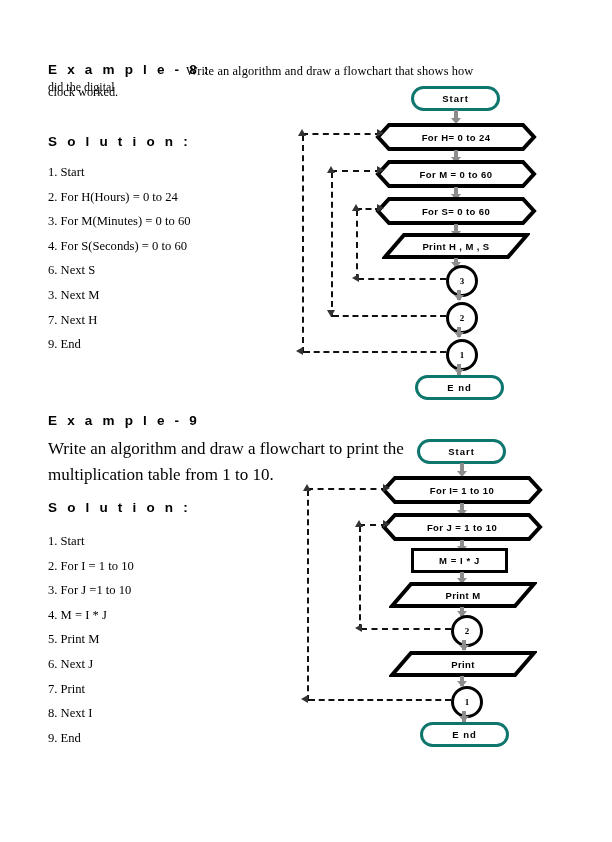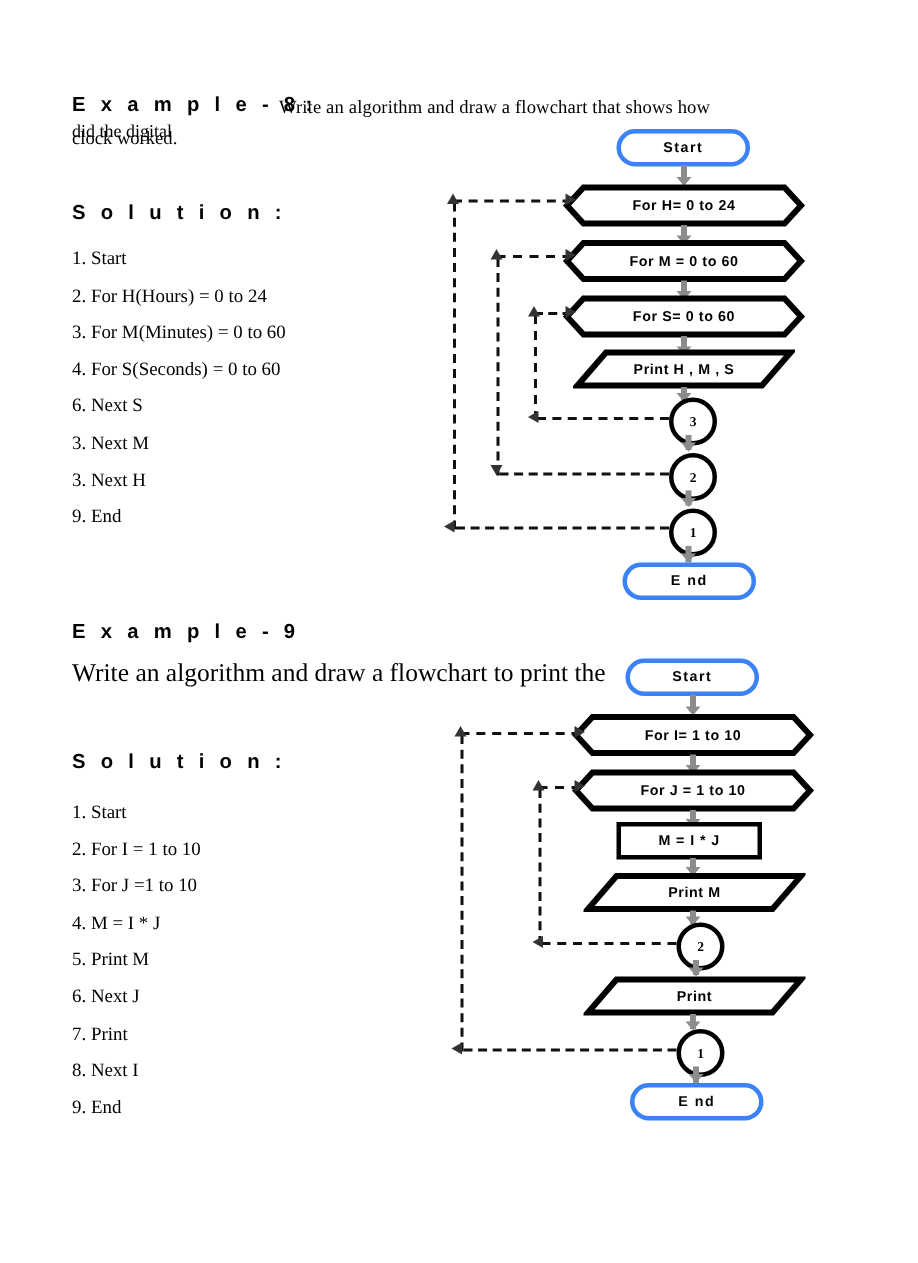--- a/index.html
+++ b/index.html
@@ -71,21 +71,21 @@
     justify-content: center;
     font-family: "Liberation Sans", sans-serif;
     font-weight: bold;
     font-size: 9.5px;
     color: #000;
     box-sizing: border-box;
     background: #ffffff;
     white-space: nowrap;
   }
   .terminator {
-    border: 3px solid #3b82f6;
+    border: 3px solid #0f766e;
     border-radius: 14px;
     letter-spacing: 1px;
   }
   .process {
     border: 3px solid #000;
     letter-spacing: 0.6px;
   }
   .hex-wrap { position: absolute; }
   .hex-wrap svg { position: absolute; left: 0; top: 0; }
   .hex-label {
@@ -197,21 +197,21 @@
 
   <div class="heading" style="left:48px; top:134px;">S o l u t i o n :</div>
 
   <div class="algo-list" style="left:48px; top:160px;">
     <div class="row">1. Start</div>
     <div class="row">2. For H(Hours) = 0 to 24</div>
     <div class="row">3. For M(Minutes) = 0 to 60</div>
     <div class="row">4. For S(Seconds) = 0 to 60</div>
     <div class="row">6. Next S</div>
     <div class="row">3. Next M</div>
-    <div class="row">3. Next H</div>
+    <div class="row">7. Next H</div>
     <div class="row">9. End</div>
   </div>
 
   <div class="fc" style="left:0; top:0; width:612px; height:842px;">
 
     <div class="shape terminator" style="left:411px; top:86px; width:89px; height:25px;">Start</div>
     <div class="vlink" style="left:454px; top:110px; height:10px;"></div>
     <div class="vhead" style="left:451px; top:118px;"></div>
 
     <div class="hex-wrap" style="left:375px; top:122px; width:162px; height:30px;">
@@ -283,20 +283,21 @@
     <div class="dash-h" style="left:302px; top:133px; width:79px;"></div>
     <div class="ah-left" style="left:296px; top:347px;"></div>
     <div class="ah-up" style="left:298px; top:129px;"></div>
     <div class="ah-right" style="left:377px; top:129px;"></div>
   </div>
 
   <div class="heading" style="left:48px; top:413px;">E x a m p l e - 9</div>
 
   <div class="prose-block" style="left:48px; top:436px; width:358px;">
     <p>Write   an   algorithm   and   draw   a   flowchart   to   print   the</p>
+    <p>multiplication table from 1 to 10.</p>
   </div>
 
   <div class="heading" style="left:48px; top:500px;">S o l u t i o n :</div>
 
   <div class="algo-list" style="left:48px; top:529px;">
     <div class="row">1. Start</div>
     <div class="row">2. For I = 1 to 10</div>
     <div class="row">3. For J =1 to 10</div>
     <div class="row">4. M = I * J</div>
     <div class="row">5. Print M</div>

